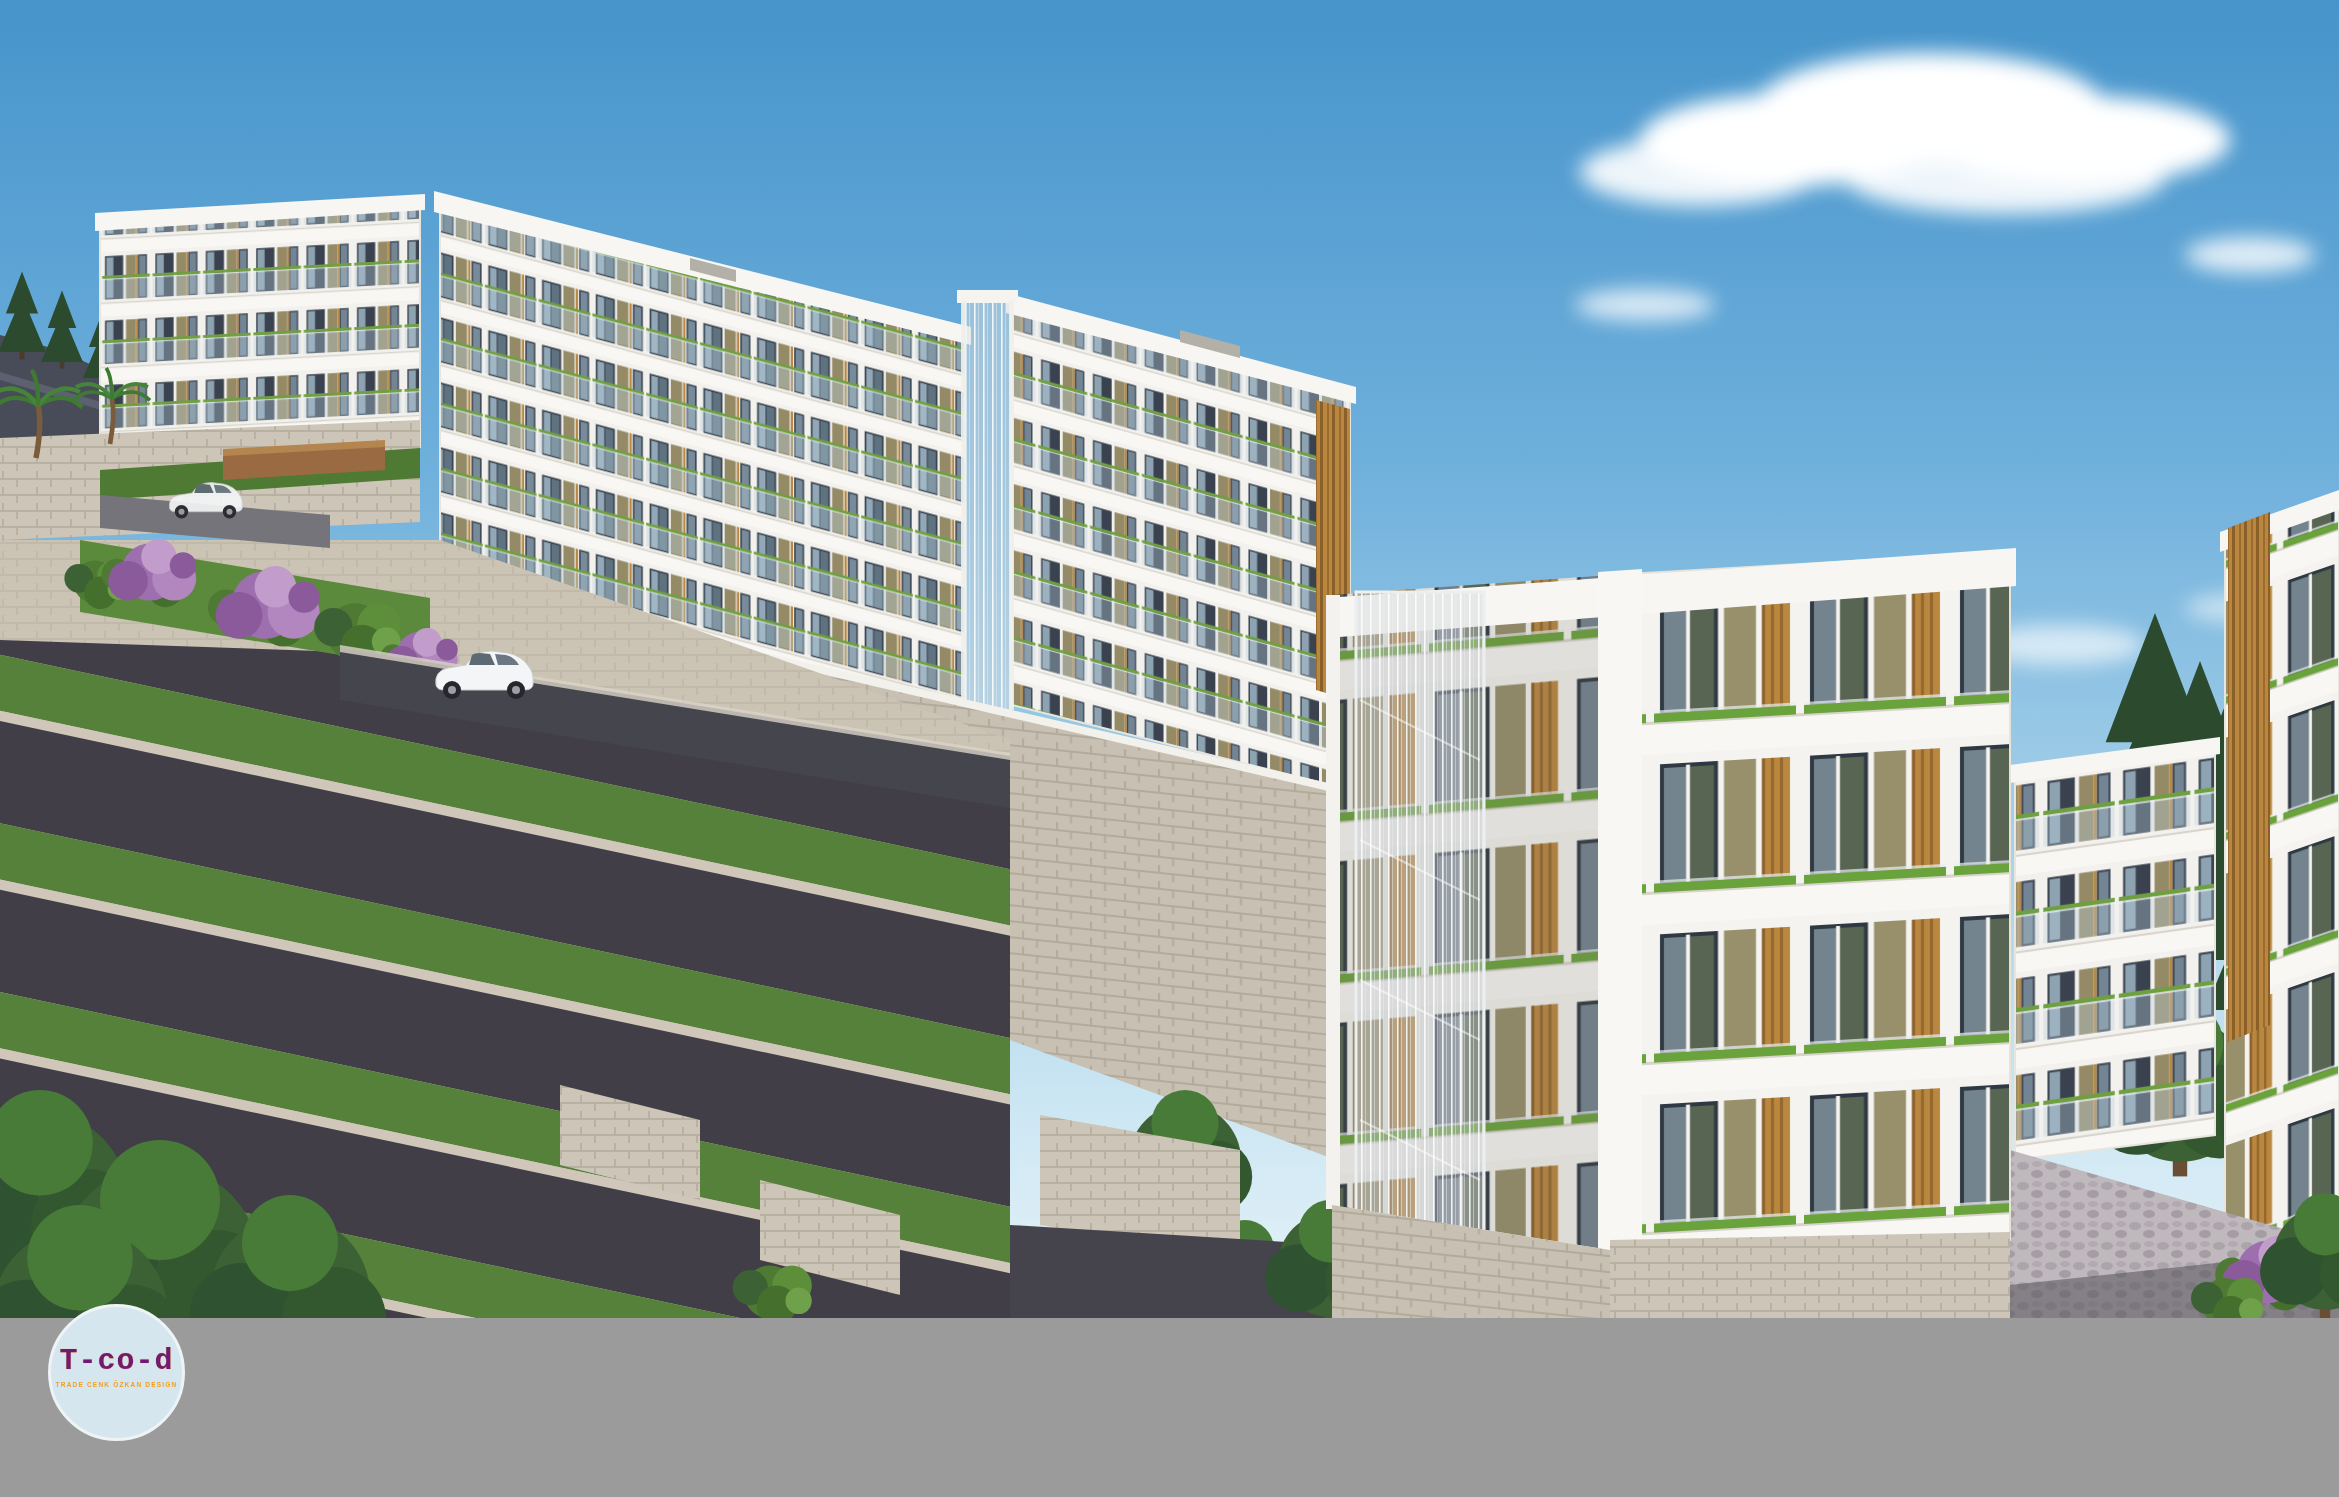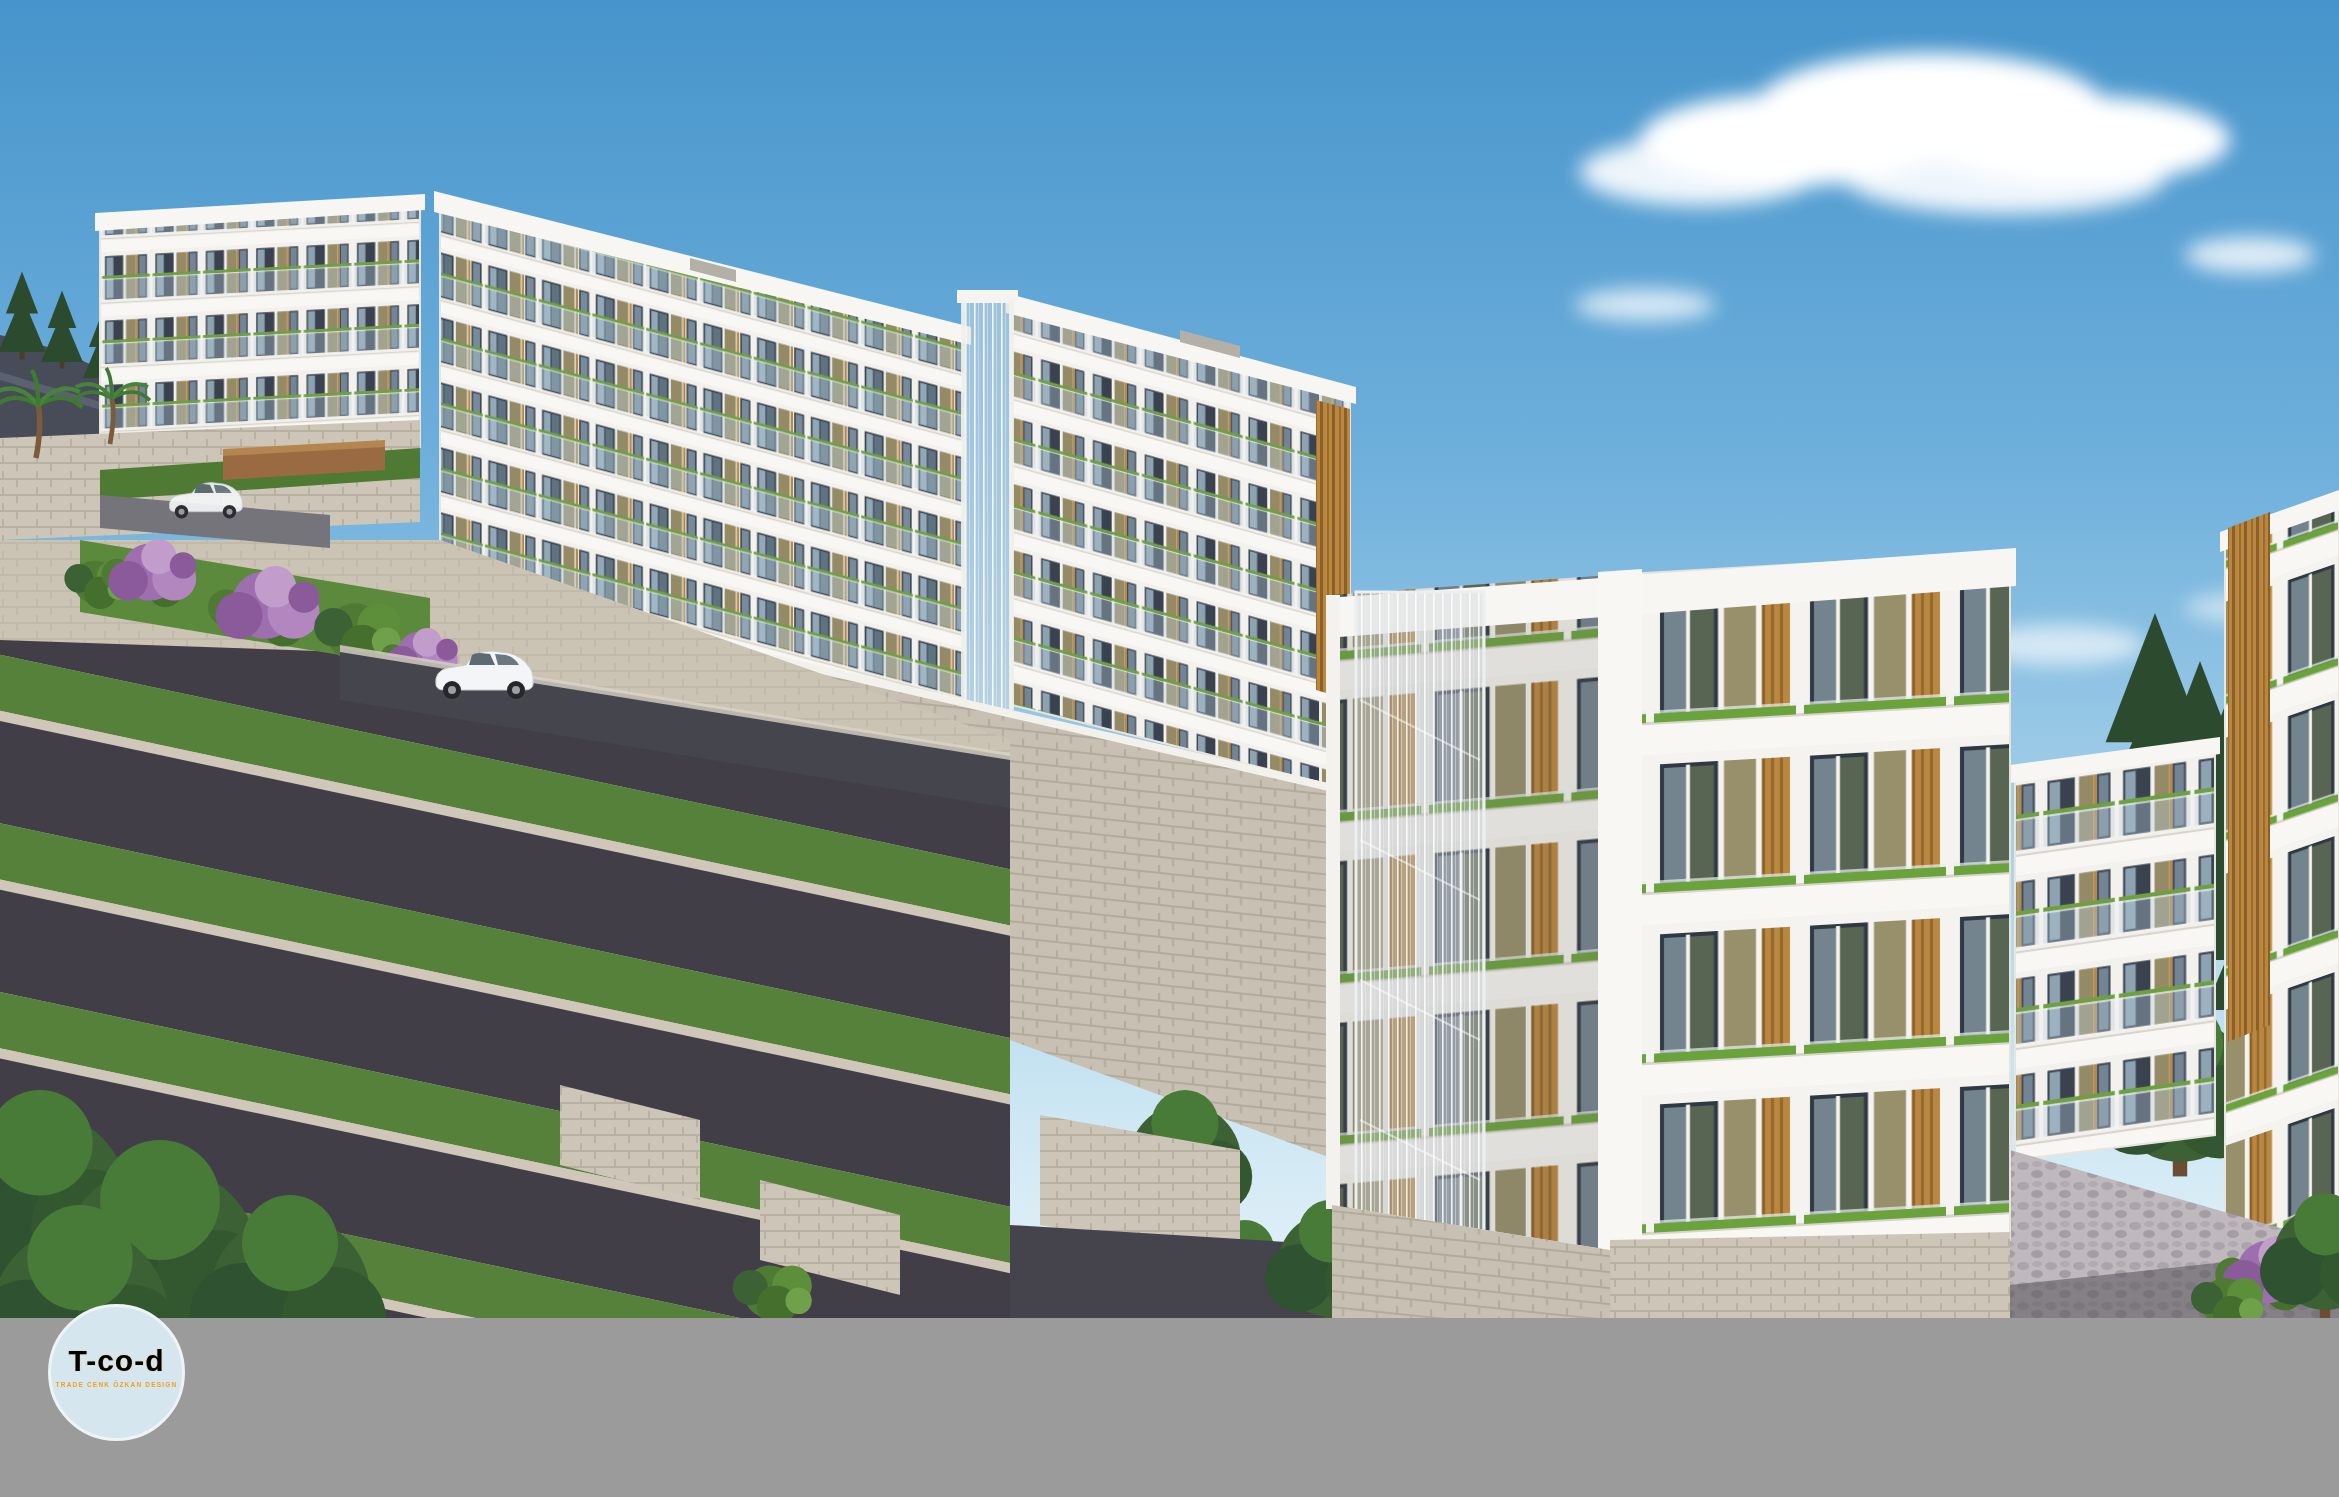--- a/index.html
+++ b/index.html
@@ -5,21 +5,21 @@
   html,body{margin:0;padding:0;background:#222;}
   #stage{position:relative;width:2339px;height:1497px;overflow:hidden;
          font-family:"Liberation Sans",sans-serif;background:#bfe0ef;}
   #scene{position:absolute;left:0;top:0;}
   
   #footer{position:absolute;left:0;top:1318px;width:2339px;height:179px;
           background:#9b9b9b;}
   #logo{position:absolute;left:48px;top:1304px;width:137px;height:137px;
         border-radius:50%;background:#d6e6ef;border:3px solid #eef3f6;
         box-sizing:border-box;text-align:center;z-index:5;}
-  #logo .word{margin-top:37px;color:#000000;font-family:Liberation Sans, sans-serif;
+  #logo .word{margin-top:37px;color:#701a75;font-family:Liberation Mono, monospace;
         font-weight:bold;font-size:30px;letter-spacing:1px;
         text-shadow:0 0 1px #f0a01e;}
   #logo .cap{margin-top:3px;color:#f0a01e;font-size:6.5px;font-weight:bold;
         letter-spacing:1.2px;}
 </style>
 </head>
 <body>
 
 <div id="stage">
 

